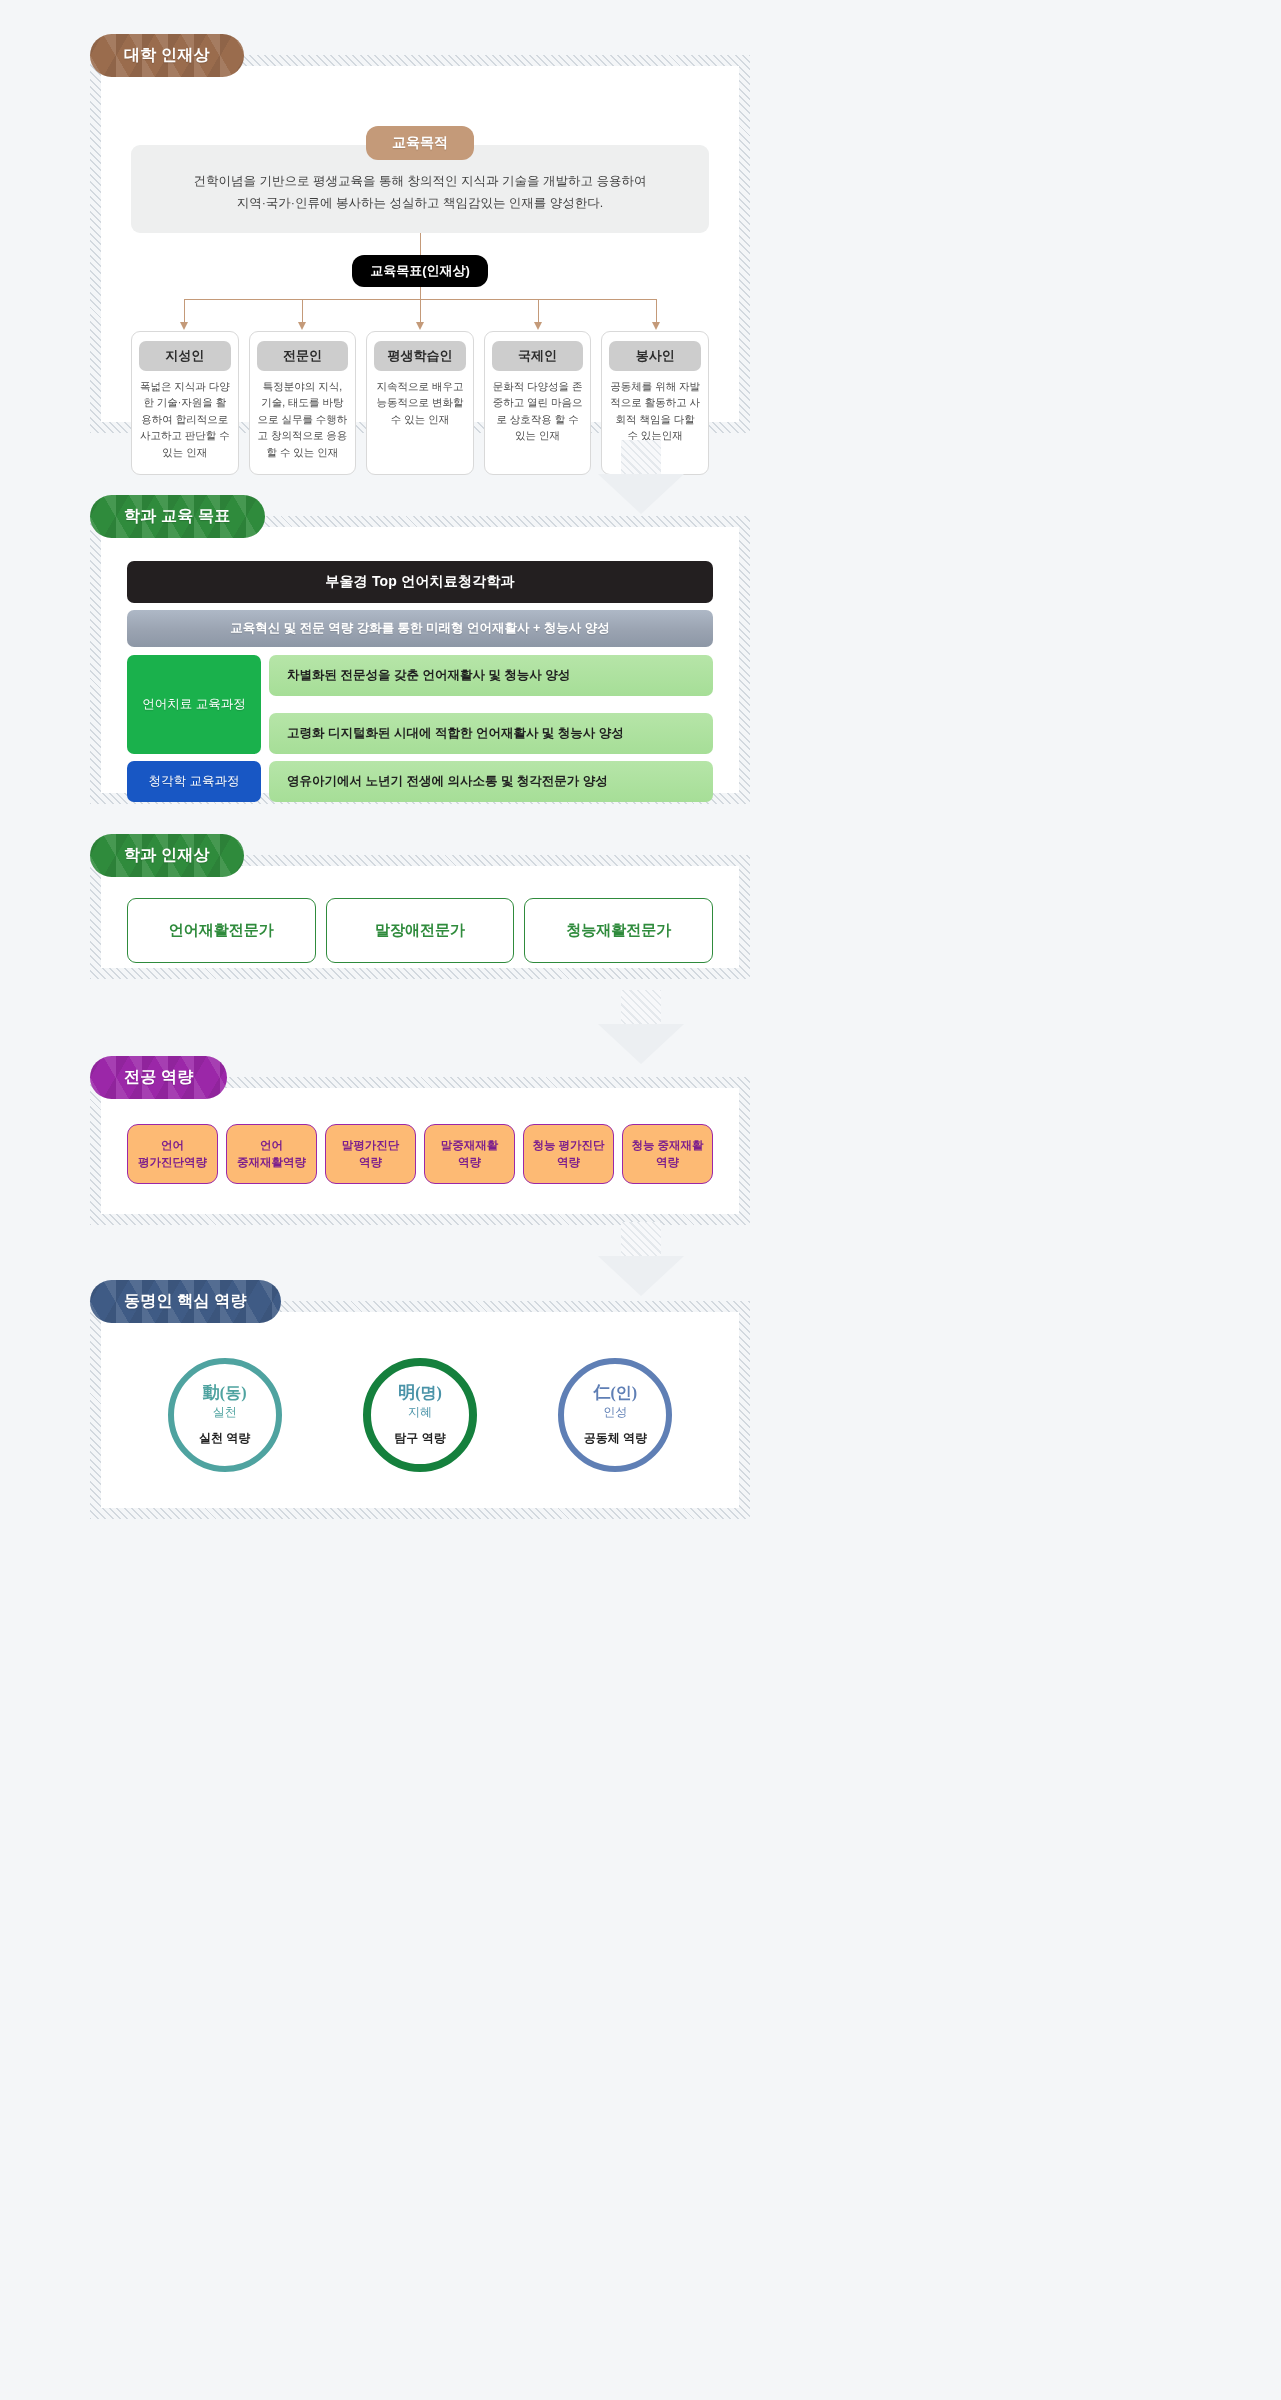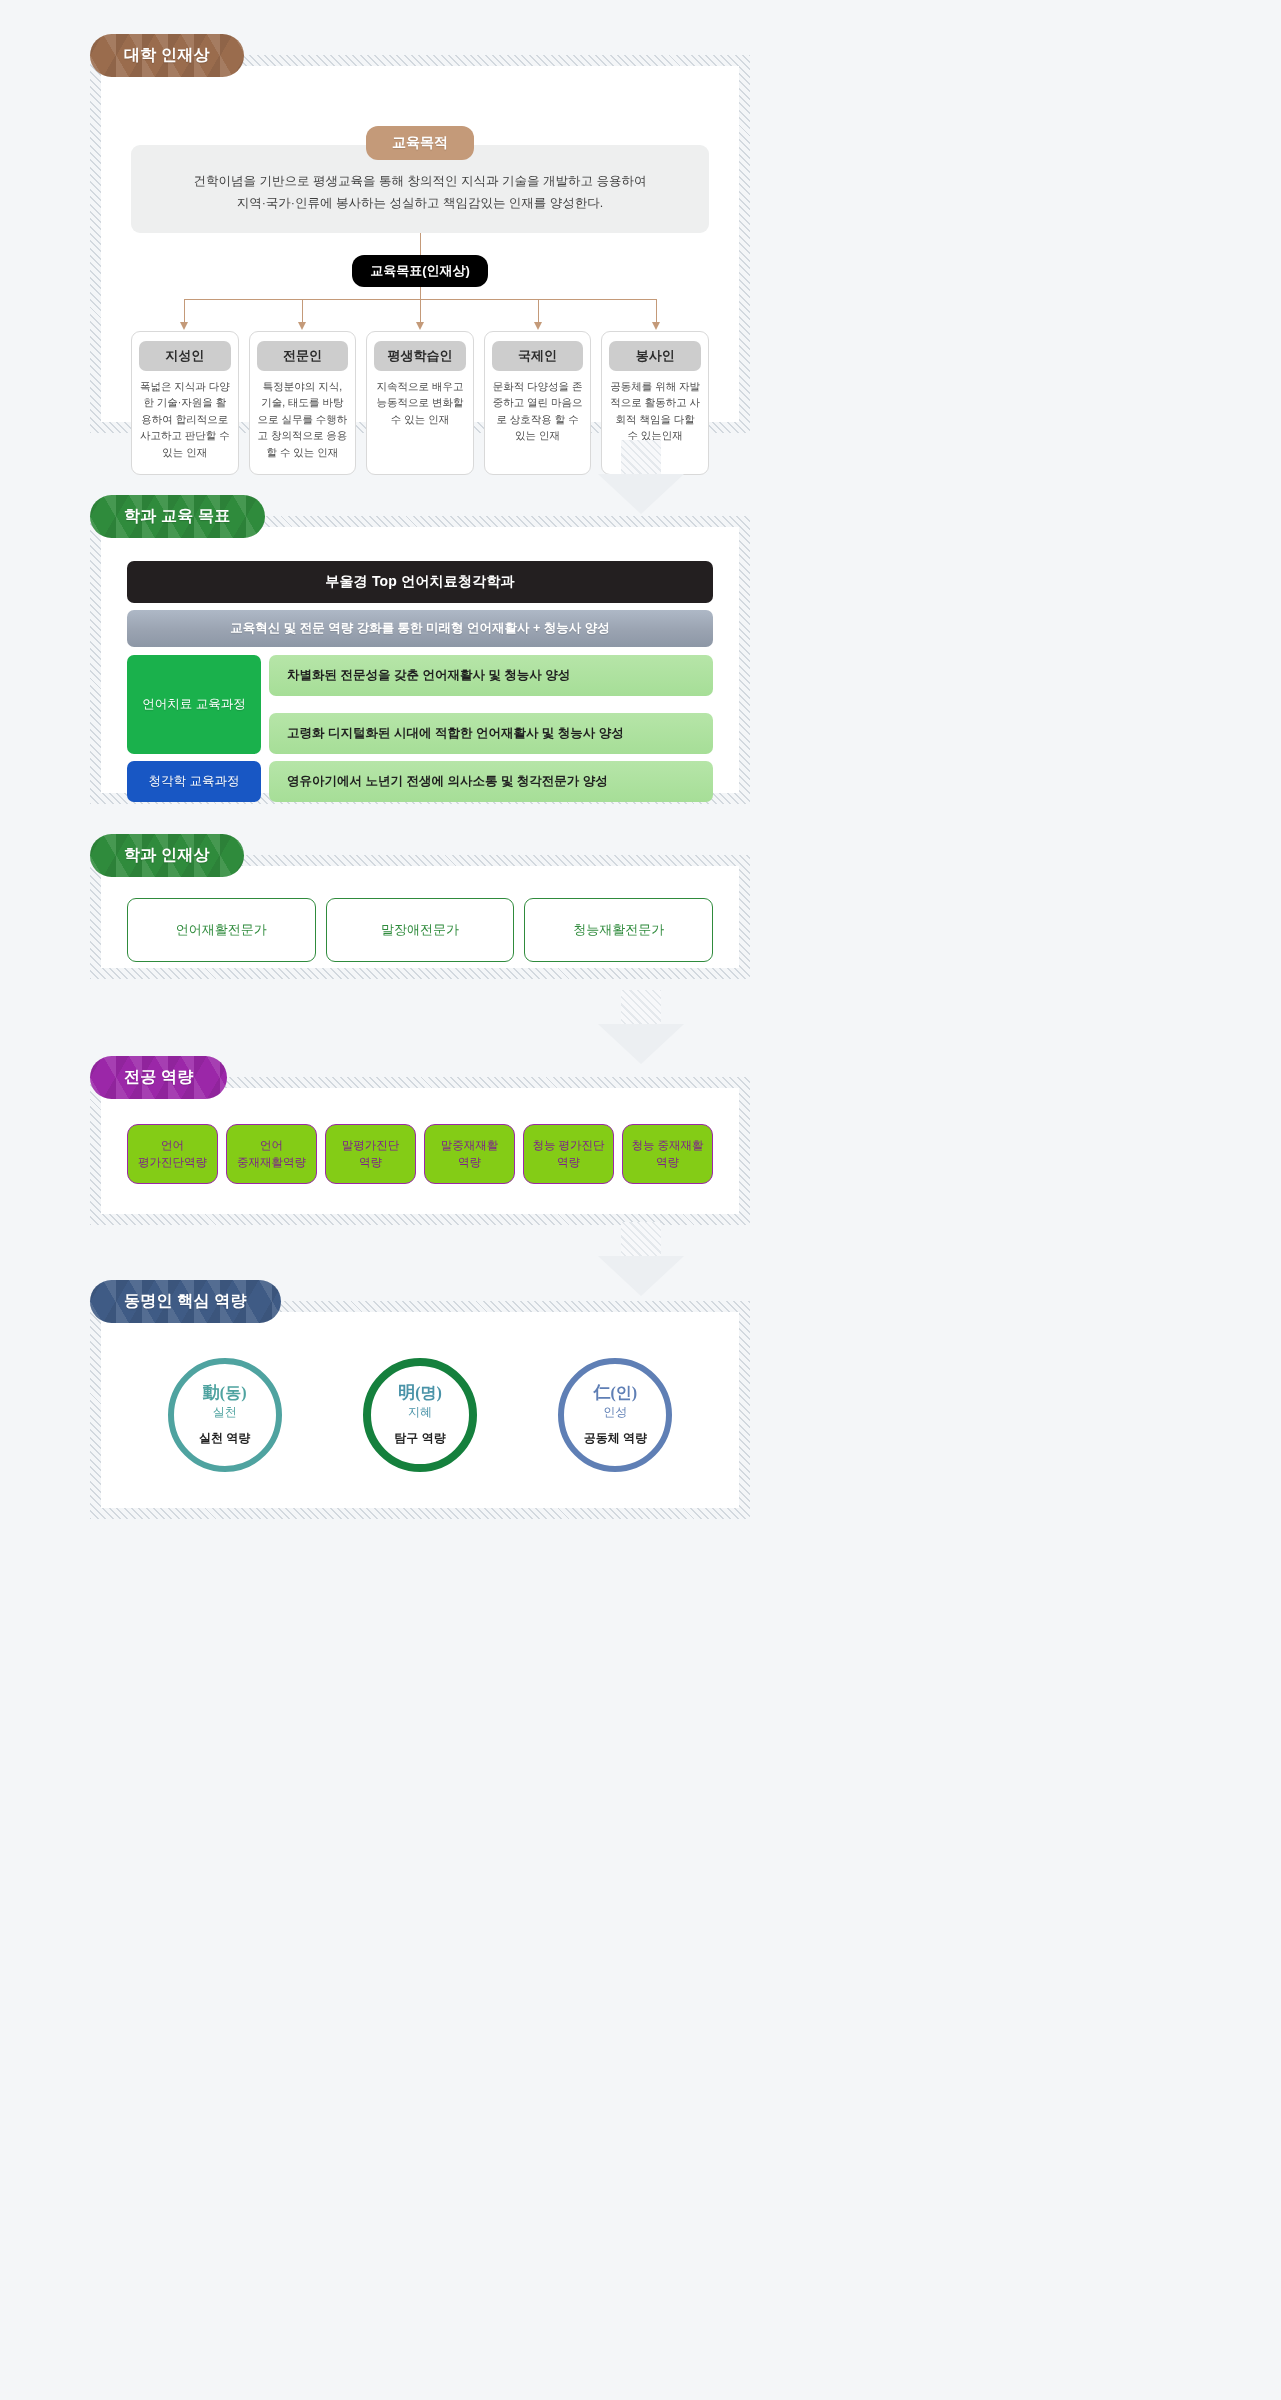--- a/index.html
+++ b/index.html
@@ -257,39 +257,39 @@
   #sec-dept .frame-inner { padding: 32px 26px 22px; }
 
   .expert-row { display: flex; gap: 10px; }
   .expert-box {
     flex: 1;
     border: 1.4px solid #2f8b3c;
     border-radius: 9px;
     background: #fff;
     text-align: center;
     color: #2f8b3c;
-    font-size: 13px;
-    font-weight: normal;
+    font-size: 15px;
+    font-weight: bold;
     padding: 22px 6px;
   }
 
   
   #sec-major { position: absolute; left: 90px; top: 1077px; width: 660px; height: 148px; }
   #sec-major .frame-inner { padding: 36px 26px 24px; }
 
   .comp-row { display: flex; gap: 8px; }
   .comp-box {
     flex: 1;
     border: 1.4px solid #9b27a8;
     border-radius: 11px;
-    background: #84cc16;
+    background: #fdba74;
     text-align: center;
     color: #7d1f8c;
     font-size: 11.5px;
-    font-weight: normal;
+    font-weight: bold;
     line-height: 1.45;
     padding: 12px 4px;
     min-height: 60px;
     display: flex;
     align-items: center;
     justify-content: center;
   }
 
   
   #sec-core { position: absolute; left: 90px; top: 1301px; width: 660px; height: 218px; }

